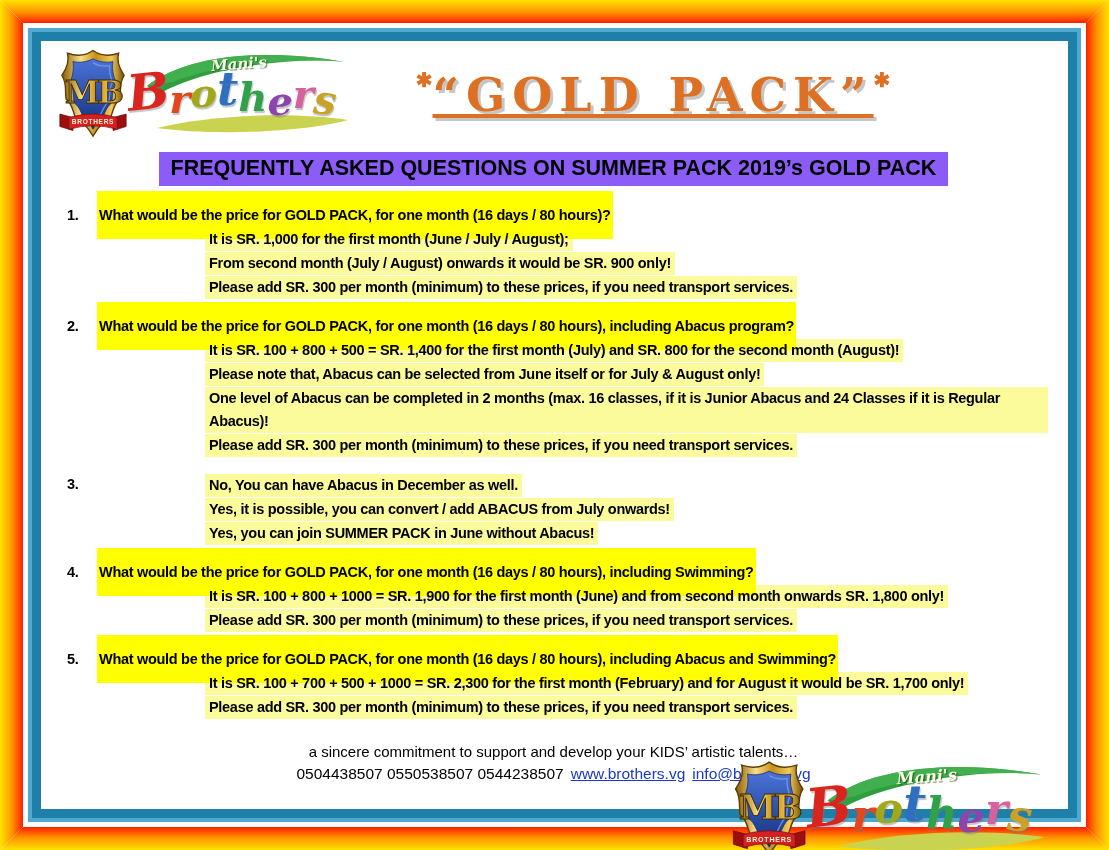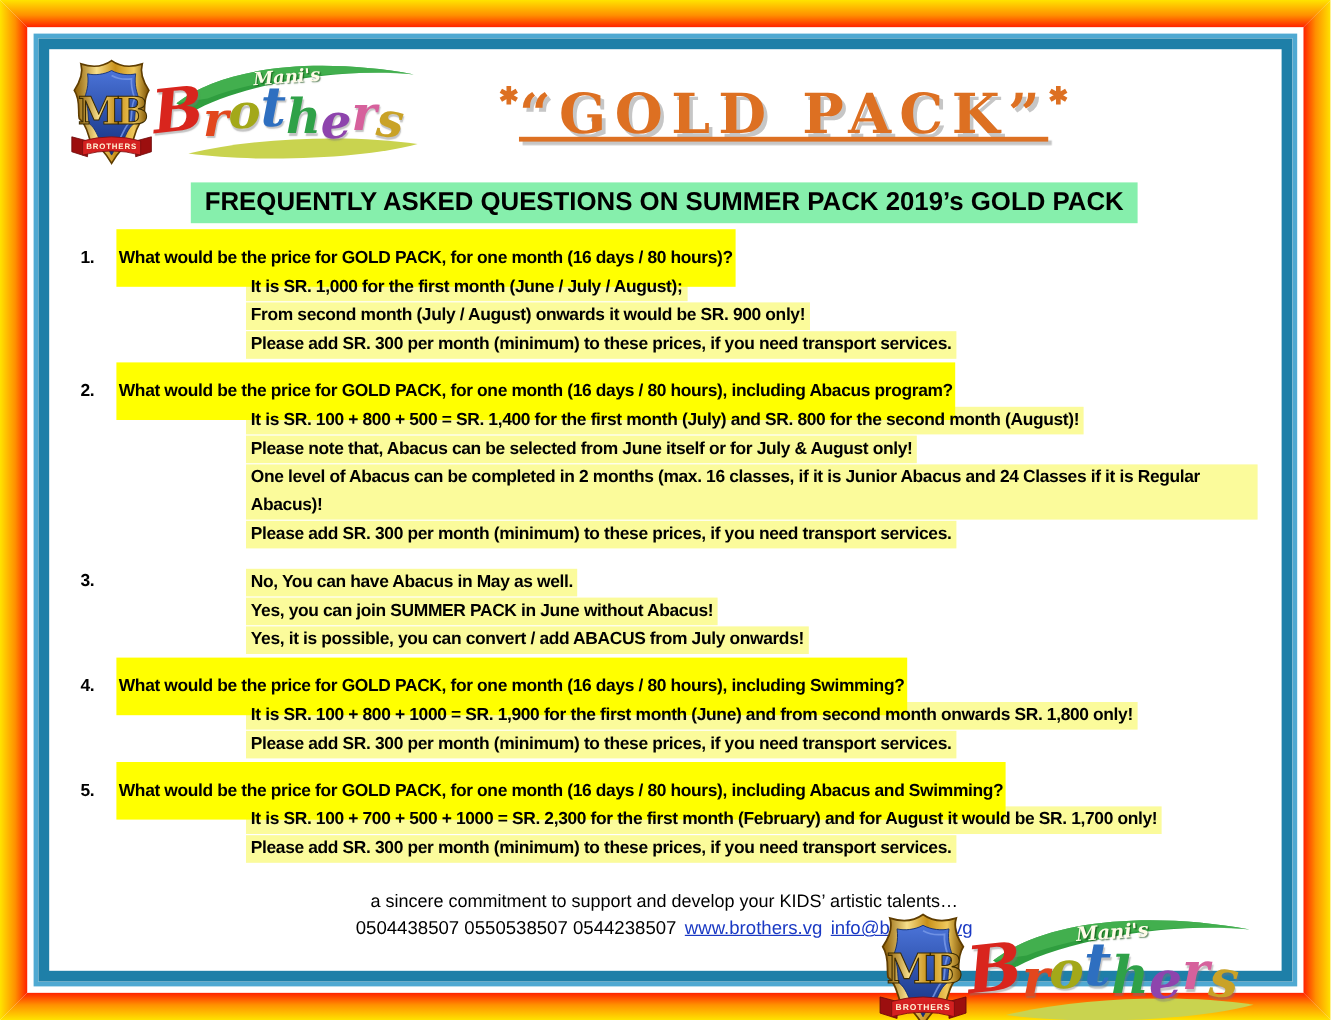--- a/index.html
+++ b/index.html
@@ -49,21 +49,21 @@
   .bl6 { color:#d6619c; transform:translateY(-1px); }
   .bl7 { color:#c9a227; transform:translateY(5px) rotate(6deg); }
 
   .title-wrap { position:absolute; left:598px; top:22px; transform:translateX(-50%);
     white-space:nowrap; color:#dd7022; font-family:"DejaVu Serif", serif; font-weight:bold; }
   .title-main { font-size:46px; letter-spacing:7px; text-shadow:3px 3px 0 #c6c6c6;text-decoration:underline; }
   .title-star { font-size:20px; vertical-align:24px; letter-spacing:0; }
 
   
   .heading-row { text-align:center; margin-top:2px; }
-  .heading { display:inline-block; background:#86efac; color:#000; font-weight:bold;
+  .heading { display:inline-block; background:#8b5cf6; color:#000; font-weight:bold;
     font-size:21.5px; padding:4px 12px 5px 12px; }
 
   
   .faq { margin-top:18px; padding-left:12px; padding-right:4px;
     font-weight:bold; font-size:14.5px; line-height:23px; letter-spacing:-0.3px; color:#000; }
   .item { display:flex; margin-bottom:16px; }
   .num { flex:none; width:30px; }
   .qa { flex:1; min-width:0; }
   .hl-q { display:inline; background:#ffff00; padding:16px 2px; }
   .answers { margin-left:80px; }
@@ -163,23 +163,23 @@
                 <div class="ans">One level of Abacus can be completed in 2 months (max. 16 classes, if it is Junior Abacus and 24 Classes if it is Regular Abacus)!</div>
                 <div class="ans">Please add SR. 300 per month (minimum) to these prices, if you need transport services.</div>
               </div>
             </div>
           </div>
 
           <div class="item">
             <div class="num">3.</div>
             <div class="qa">
               <div class="answers">
-                <div class="ans">No, You can have Abacus in May as well.</div>
+                <div class="ans">No, You can have Abacus in December as well.</div>
+                <div class="ans">Yes, it is possible, you can convert / add ABACUS from July onwards!</div>
                 <div class="ans">Yes, you can join SUMMER PACK in June without Abacus!</div>
-                <div class="ans">Yes, it is possible, you can convert / add ABACUS from July onwards!</div>
               </div>
             </div>
           </div>
 
           <div class="item">
             <div class="num">4.</div>
             <div class="qa">
               <div><span class="hl-q">What would be the price for GOLD PACK, for one month (16 days / 80 hours), including Swimming?</span></div>
               <div class="answers">
                 <div class="ans">It is SR. 100 + 800 + 1000 = SR. 1,900 for the first month (June) and from second month onwards SR. 1,800 only!</div>

